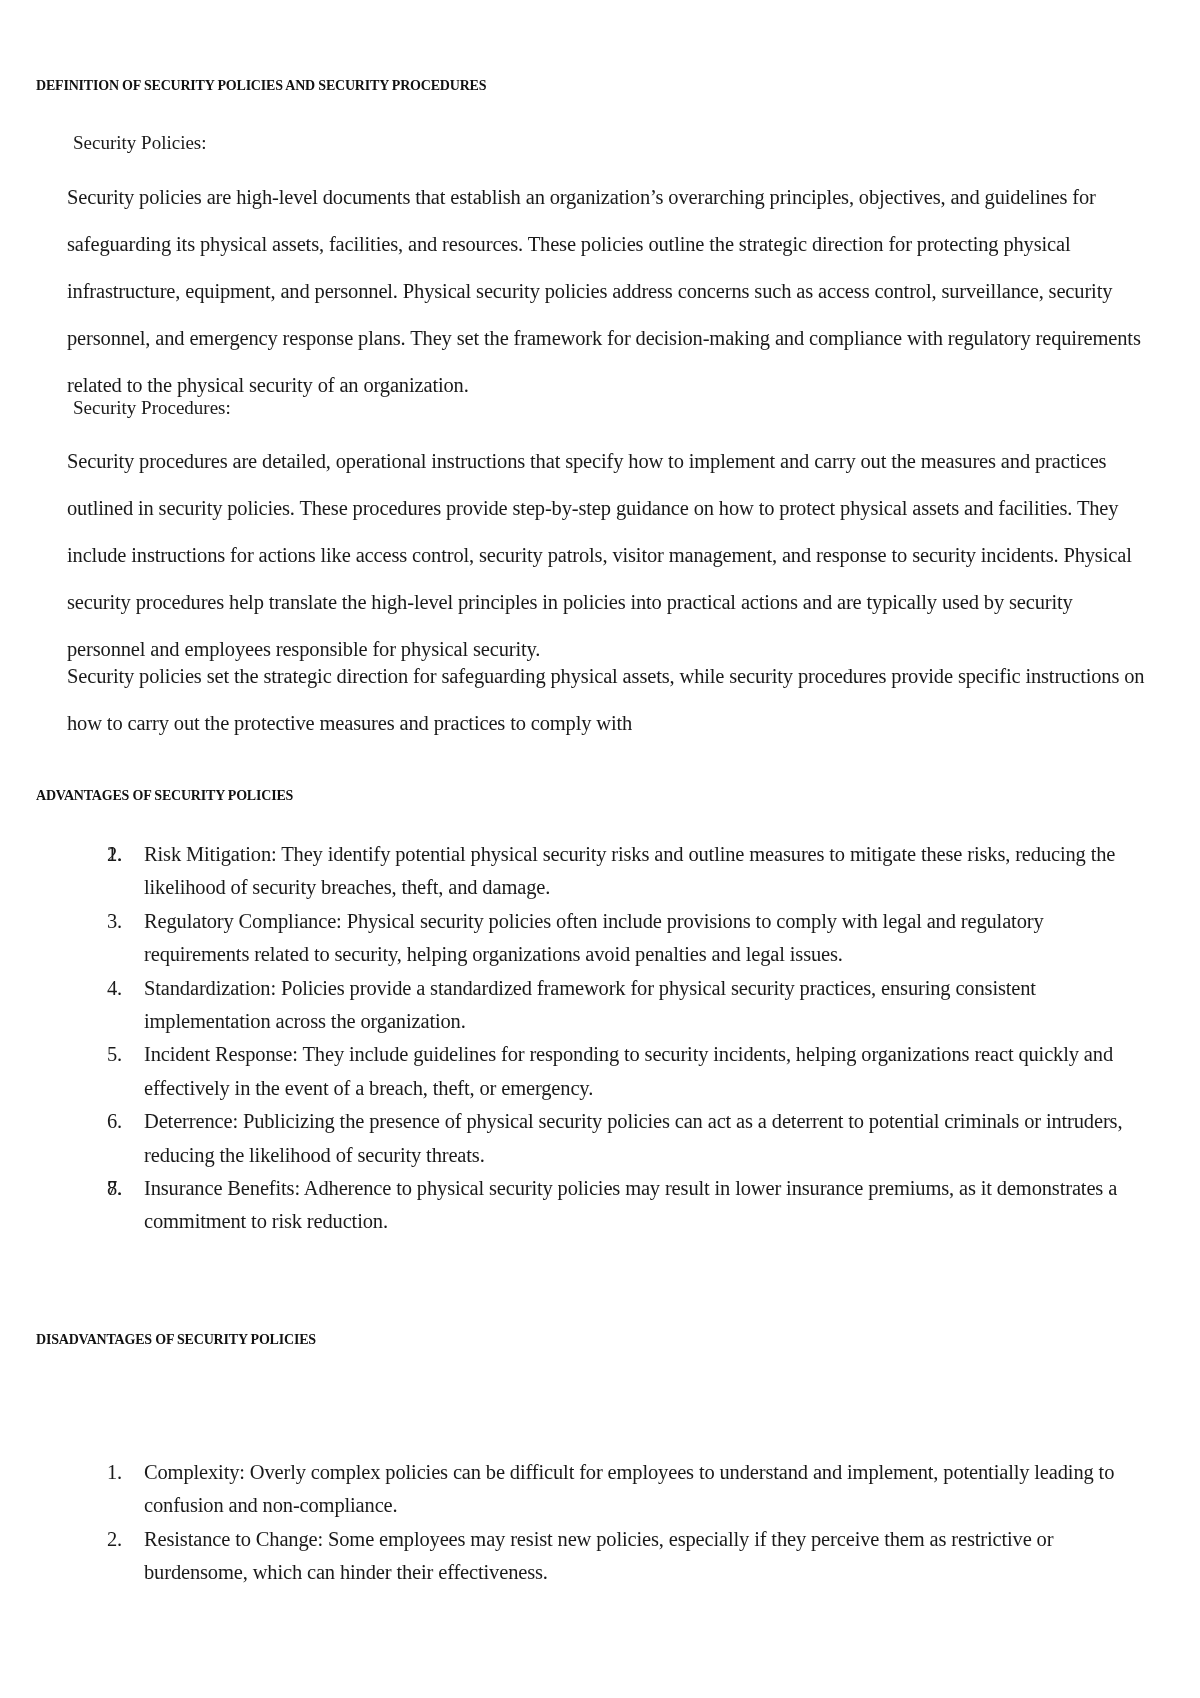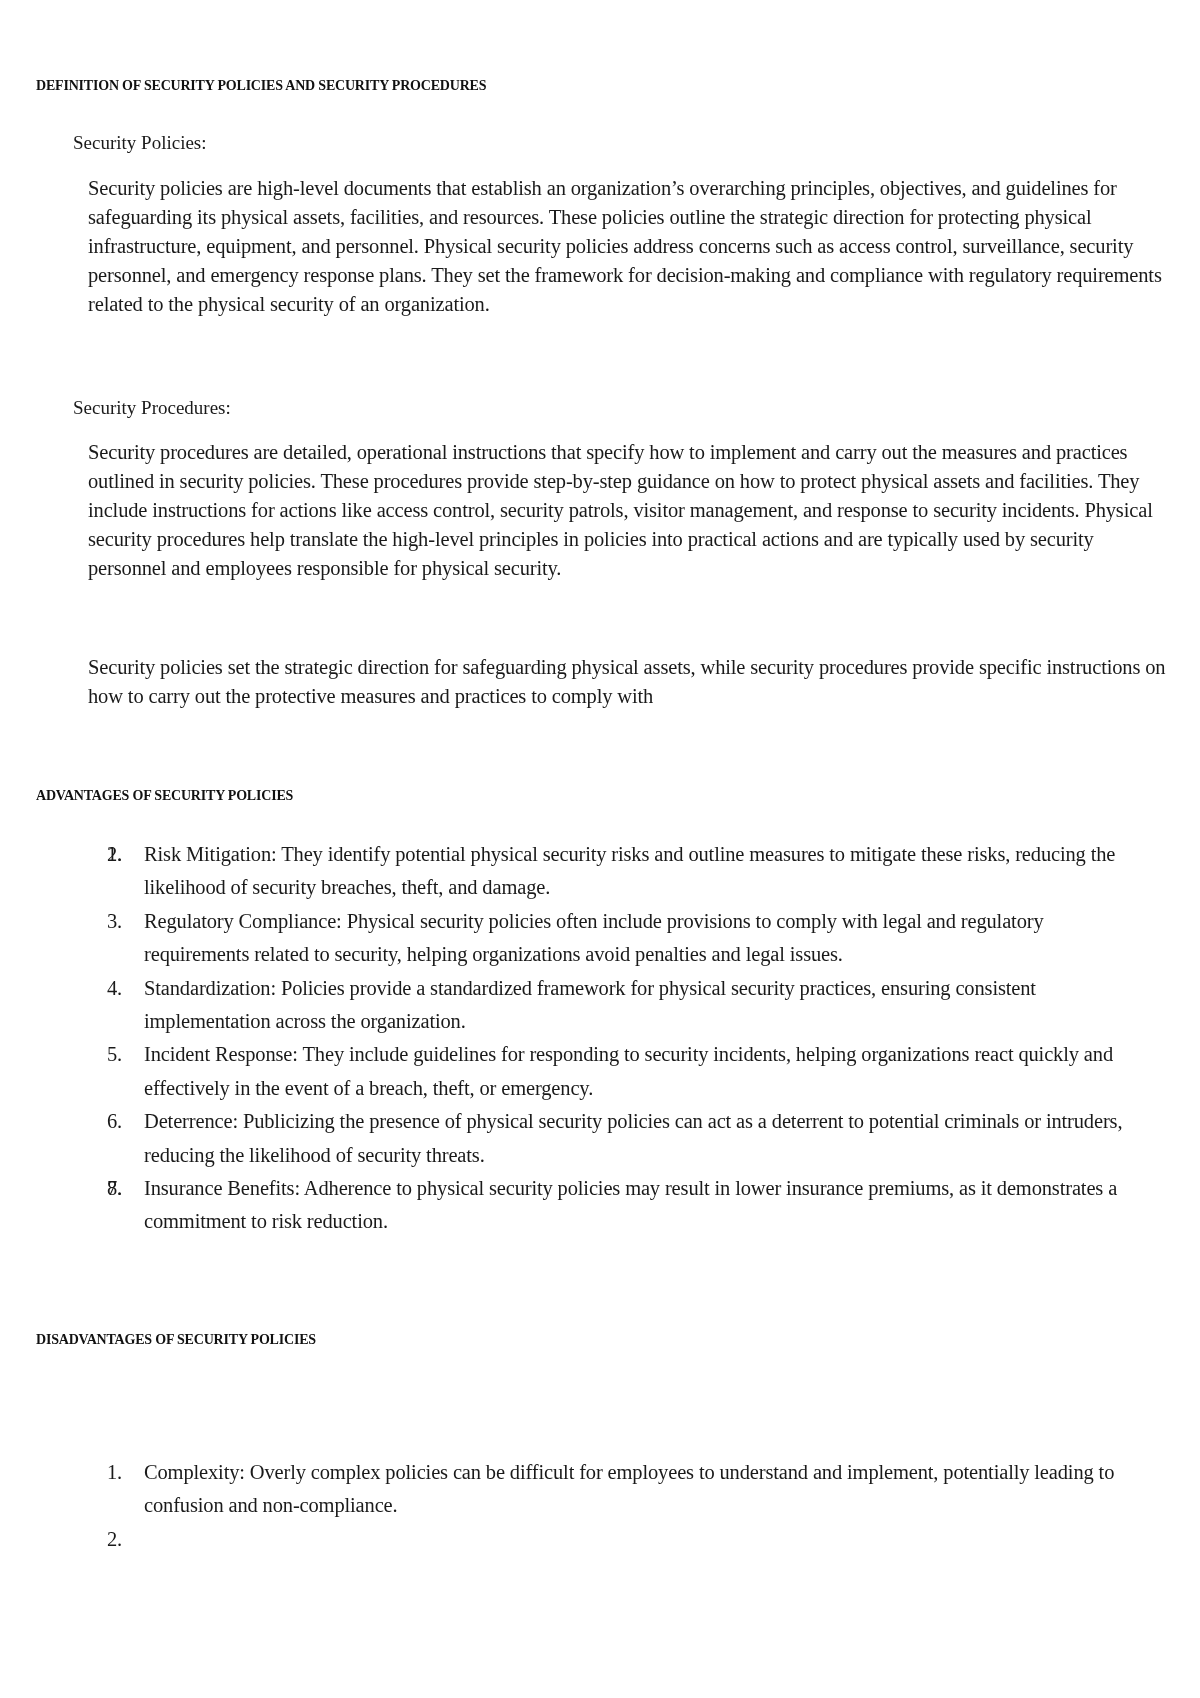--- a/index.html
+++ b/index.html
@@ -11,22 +11,22 @@
   .page { position: absolute; left: 0; top: 0; width: 1200px; }
   .h1 {
     position: absolute; left: 36px;
     font-size: 14px; font-weight: bold; letter-spacing: -0.2px;
     white-space: nowrap; color: #111;
   }
   .sub {
     position: absolute; left: 73px; font-size: 19px; white-space: nowrap;
   }
   .para {
-    position: absolute; left: 88px; width: 1080px;
-    font-size: 20.5px; line-height: 29px; letter-spacing: -0.15px;
+    position: absolute; left: 67px; width: 1080px;
+    font-size: 20.5px; line-height: 47px; letter-spacing: -0.15px;
   }
   .list {
     position: absolute; left: 0; width: 1200px; margin: 0; padding: 0;
     list-style: none;
   }
   .list li {
     position: relative; padding-left: 144px; width: 990px;
     font-size: 20.5px; line-height: 33.4px; letter-spacing: -0.15px;
     margin-bottom: 0;
   }
@@ -61,16 +61,16 @@
     <li><span class="num">5.</span><span>Incident Response: They include guidelines for responding to security incidents, helping organizations react quickly and effectively in the event of a breach, theft, or emergency.</span></li>
     <li><span class="num">6.</span><span>Deterrence: Publicizing the presence of physical security policies can act as a deterrent to potential criminals or intruders, reducing the likelihood of security threats.</span></li>
     <li><span class="num">7.</span></li>
     <li><span class="num">8.</span><span>Insurance Benefits: Adherence to physical security policies may result in lower insurance premiums, as it demonstrates a commitment to risk reduction.</span></li>
   </ol>
 
   <div class="h1" style="top:1332px;">DISADVANTAGES OF SECURITY POLICIES</div>
 
   <ol class="list" style="top:1456px;">
     <li><span class="num">1.</span><span>Complexity: Overly complex policies can be difficult for employees to understand and implement, potentially leading to confusion and non-compliance.</span></li>
-    <li><span class="num">2.</span></li>
+    <li><span class="num">2.</span><span>Resistance to Change: Some employees may resist new policies, especially if they perceive them as restrictive or burdensome, which can hinder their effectiveness.</span></li>
   </ol>
 
 </div>
 
 </body></html>

